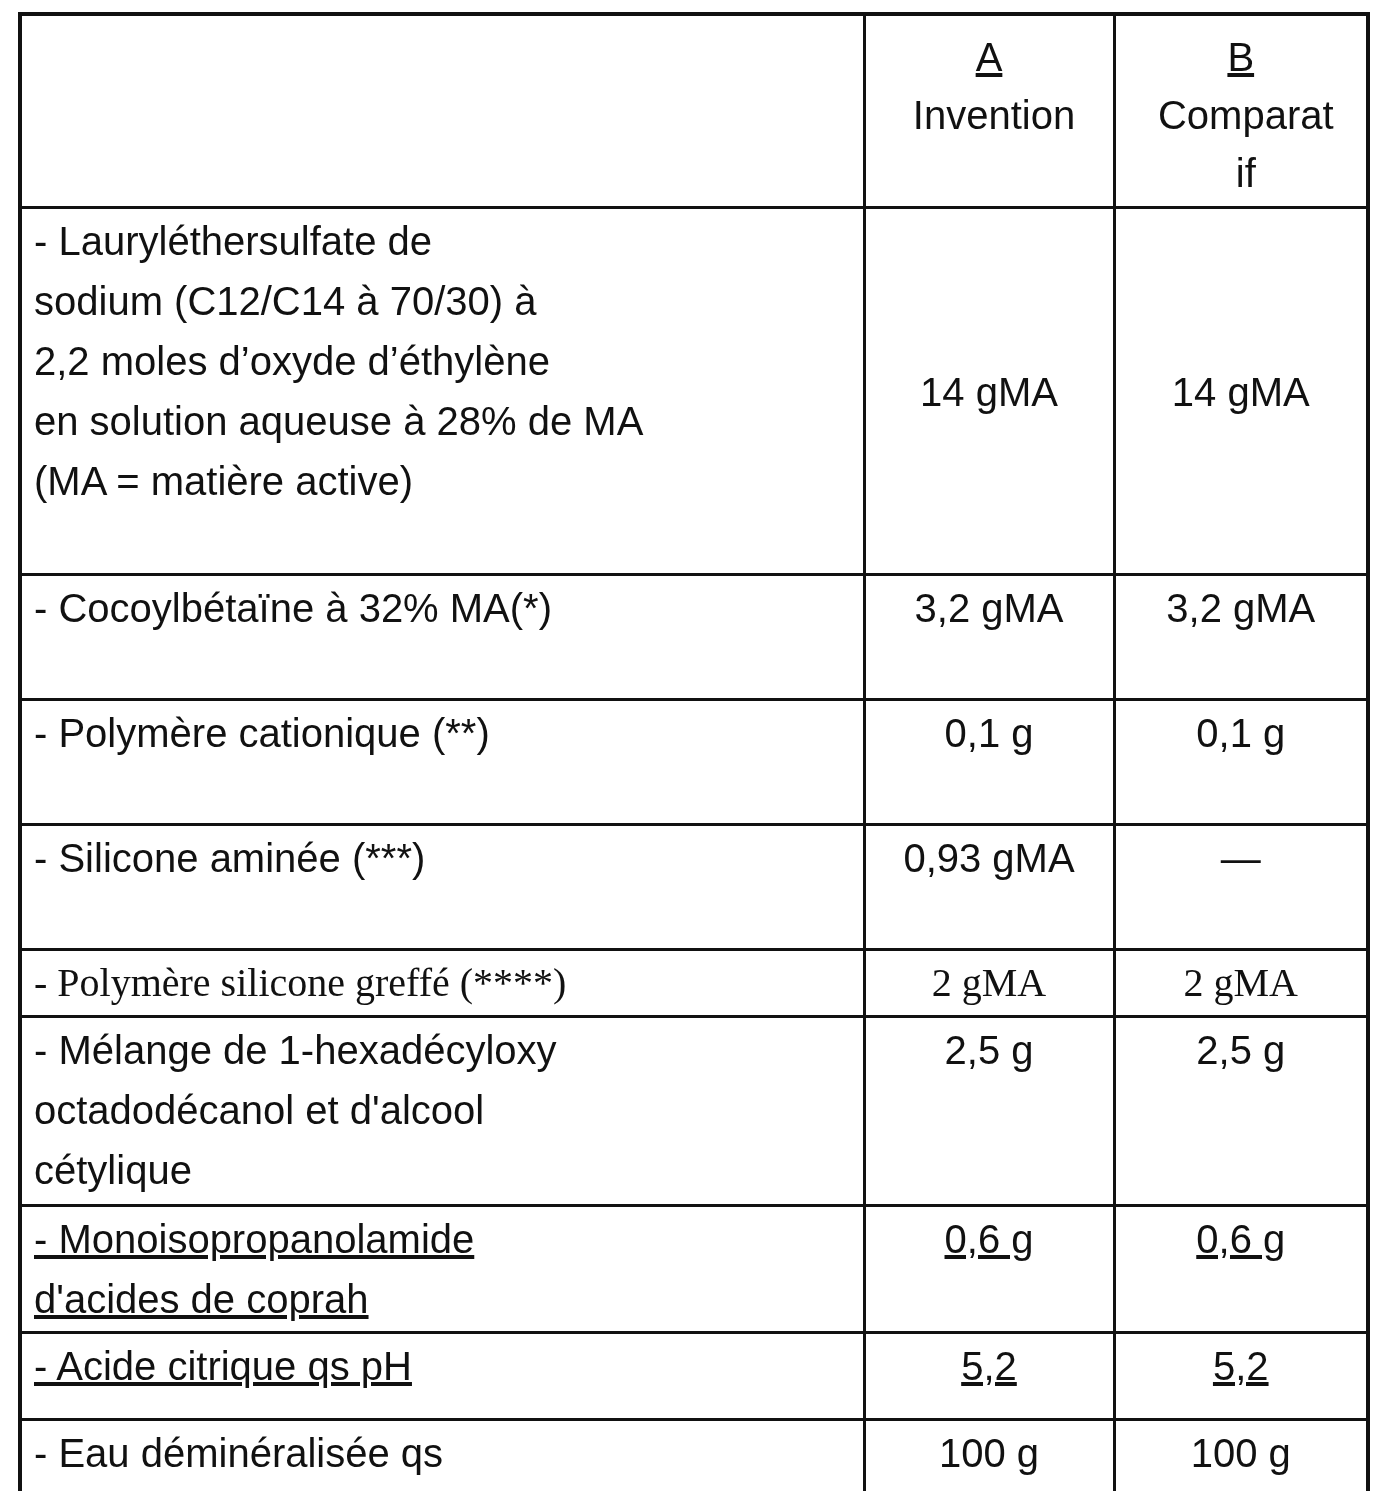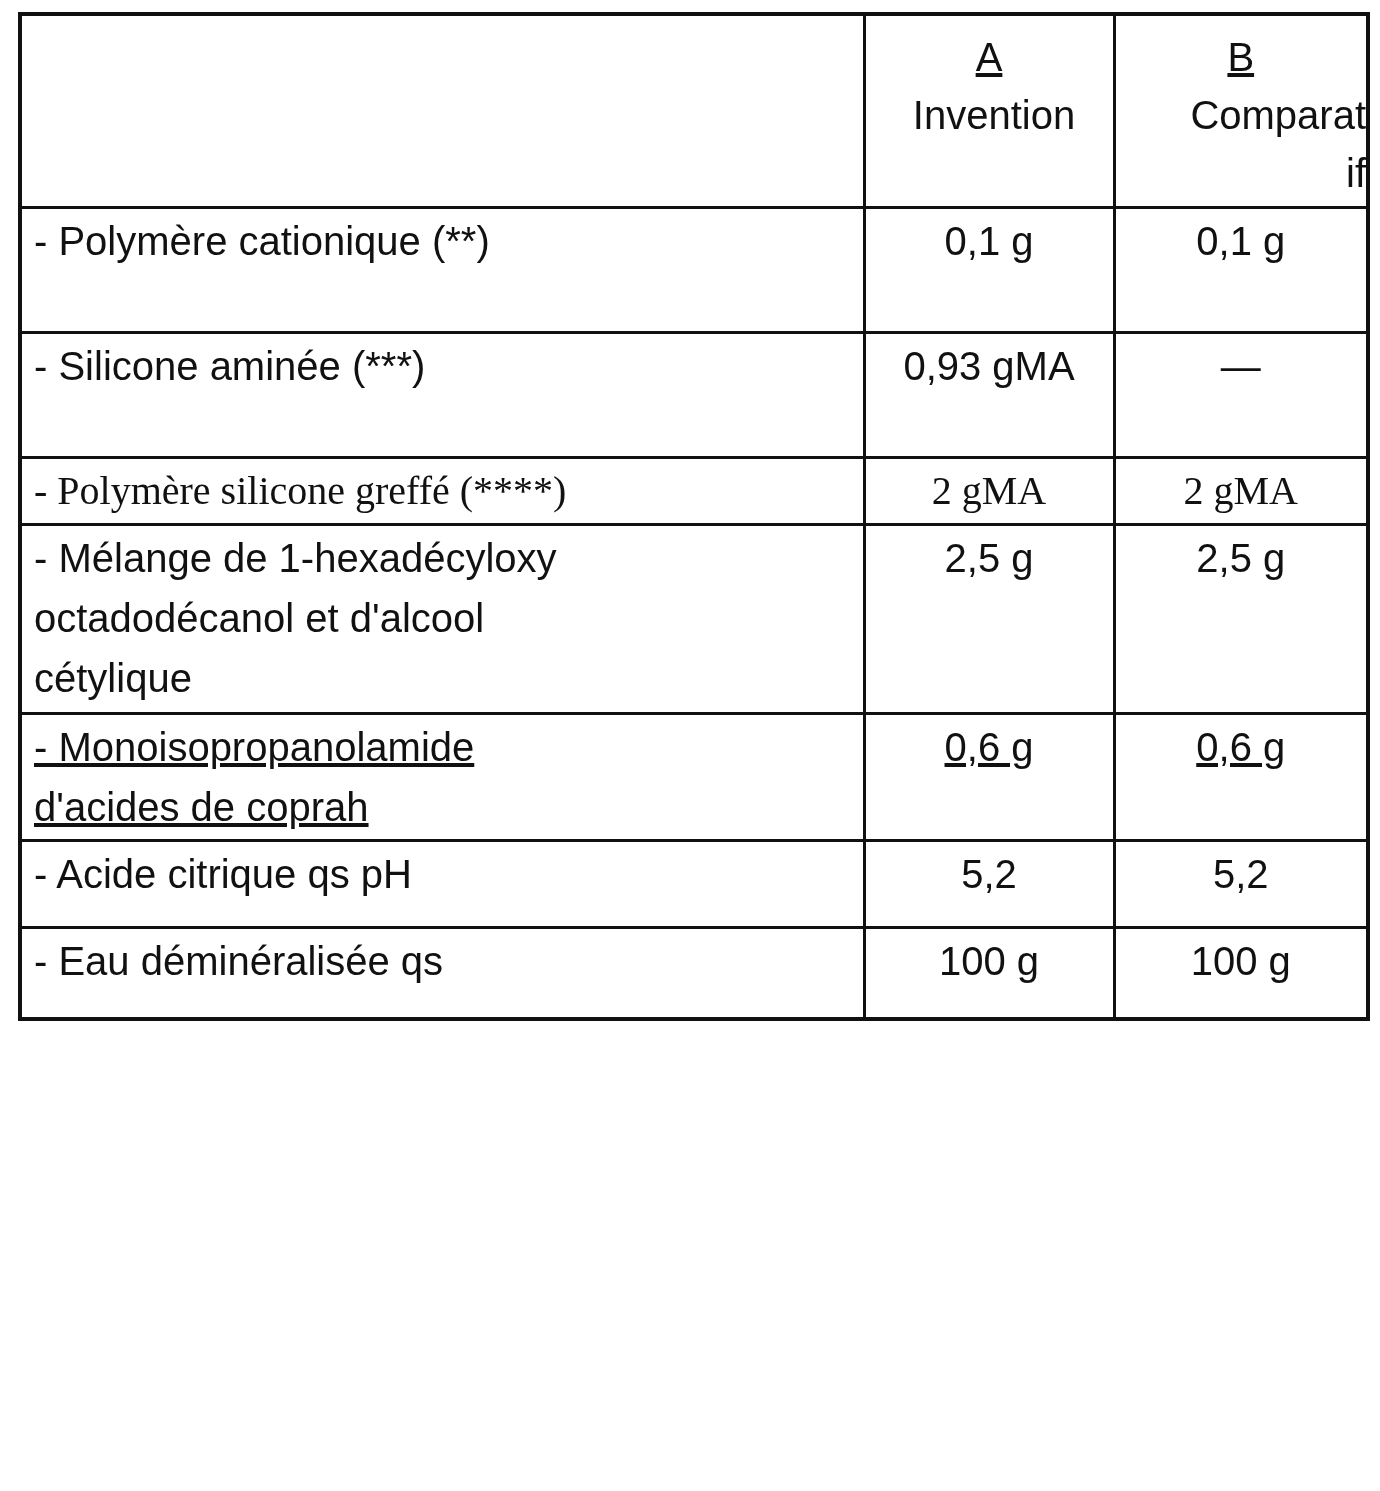--- a/index.html
+++ b/index.html
@@ -31,21 +31,21 @@
     .val { text-align: center; padding-top: 2px; }
     .val.mid { vertical-align: middle; }
     tr.r-head td { height: 178px; }
     tr.r1 td { height: 362px; }
     tr.r2 td { height: 120px; }
     tr.r3 td { height: 120px; }
     tr.r4 td { height: 120px; }
     tr.r5 td { height: 62px; font-family: Liberation Serif, serif; }
     tr.r6 td { height: 184px; margin-top: 20px; }
     tr.r7 td { height: 122px; text-decoration: underline; }
-    tr.r8 td { height: 82px; }
+    tr.r8 td { height: 82px; text-decoration: underline; }
     tr.r9 td { height: 86px; }
   </style>
 </head>
 <body>
 
 <div class="table-wrap">
   <table>
     <colgroup>
       <col class="c1">
         <col class="c2">
@@ -53,25 +53,39 @@
     </colgroup>
     <tbody>
         <tr class="r-head">
       <td></td>
       <td class="hdr-cell">
         <span class="hdr-letter">A</span>
         <span class="hdr-label">Invention</span>
       </td>
       <td class="hdr-cell">
         <span class="hdr-letter">B</span>
-        <span class="hdr-label" style="white-space: pre-line; text-align: right;">Comparat
+        <span class="hdr-label" style="white-space: pre-line;">Comparat
 if</span>
       </td>
     </tr>
 
+    <tr class="r1">
+      <td class="lbl">- Lauryléthersulfate de
+ sodium (C12/C14 à 70/30) à
+ 2,2 moles d’oxyde d’éthylène
+ en solution aqueuse à 28% de MA
+(MA = matière active)</td>
+      <td class="val mid">14 gMA</td>
+      <td class="val mid">14 gMA</td>
+    </tr>
+    <tr class="r2">
+      <td class="lbl">- Cocoylbétaïne à 32% MA(*)</td>
+      <td class="val">3,2 gMA</td>
+      <td class="val">3,2 gMA</td>
+    </tr>
     <tr class="r3">
       <td class="lbl">- Polymère cationique (**)</td>
       <td class="val">0,1 g</td>
       <td class="val">0,1 g</td>
     </tr>
     <tr class="r4">
       <td class="lbl">- Silicone aminée (***)</td>
       <td class="val">0,93 gMA</td>
       <td class="val">—</td>
     </tr>

